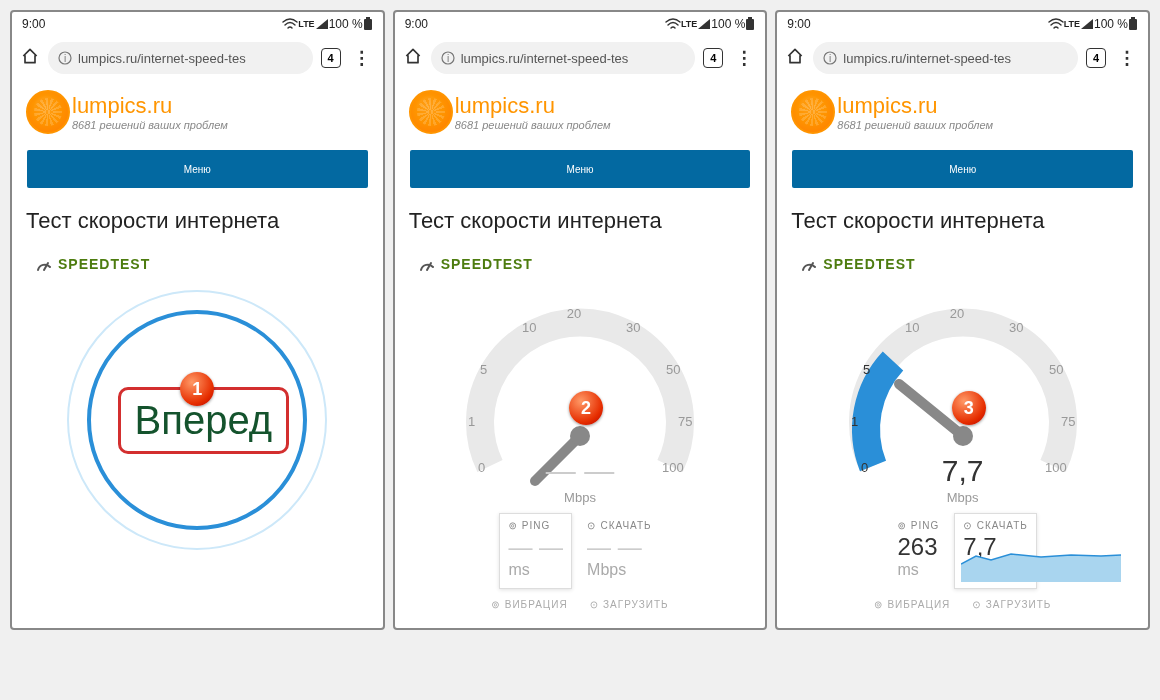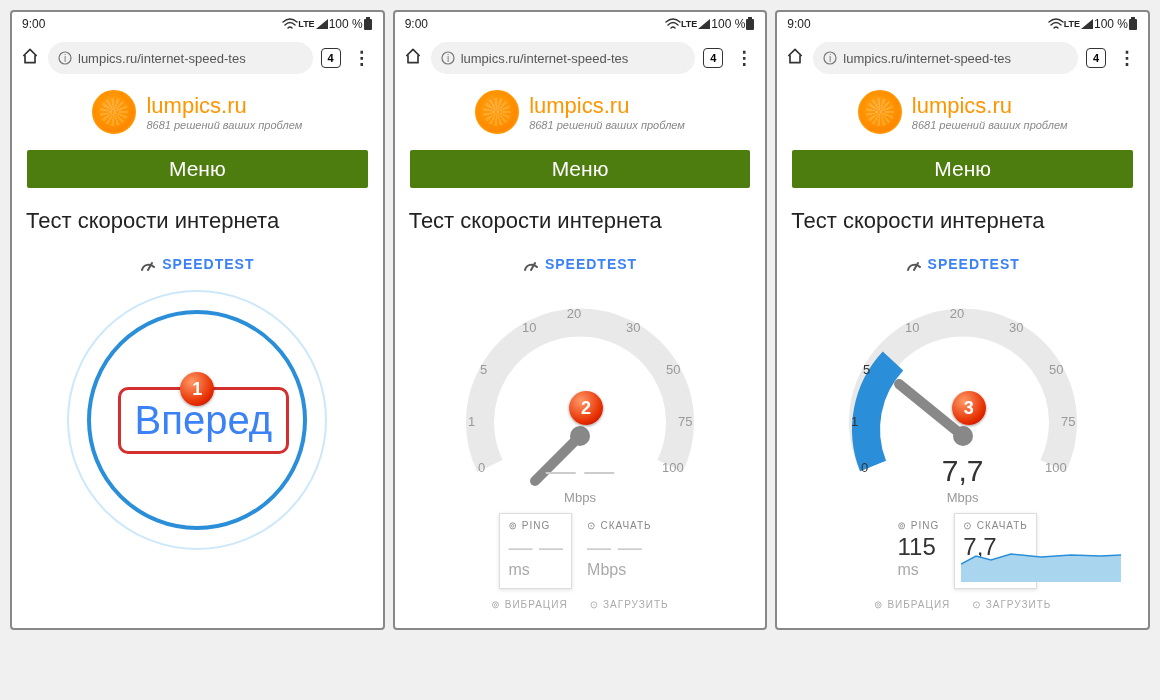--- a/index.html
+++ b/index.html
@@ -6,33 +6,33 @@
   body { background: #f0f0f0; font-family: Arial, Helvetica, sans-serif; display: flex; gap: 8px; padding: 10px; }
   .phone { width: 375px; height: 620px; background: #fff; border: 2px solid #888; border-radius: 4px; overflow: hidden; display: flex; flex-direction: column; position: relative; }
   .statusbar { height: 24px; display: flex; justify-content: space-between; align-items: center; padding: 0 10px; font-size: 12px; color: #222; }
   .status-right { display: flex; align-items: center; }
   .status-right svg { display: block; }
   .navbar { height: 44px; display: flex; align-items: center; padding: 0 8px; gap: 8px; }
   .urlbar { flex: 1; height: 32px; background: #f1f1f1; border-radius: 16px; display: flex; align-items: center; padding: 0 10px; font-size: 13px; color: #555; gap: 6px; }
   .tabcount { width: 20px; height: 20px; border: 1.5px solid #333; border-radius: 4px; display: flex; align-items: center; justify-content: center; font-size: 11px; font-weight: bold; }
   .dots { font-size: 18px; font-weight: bold; color: #333; padding: 0 4px; }
   .home-icon { font-size: 20px; color: #333; }
-  .site-header { display: flex; align-items: center; gap: 10px; padding: 10px 14px; justify-content: center; }
+  .site-header { display: flex; align-items: center; gap: 2px; padding: 10px 14px; }
   .orange-circle { width: 44px; height: 44px; border-radius: 50%; background: radial-gradient(circle at 45% 40%, #ffb347 0%, #ff9500 40%, #ff7b00 100%); border: 2px solid #ff9500; position: relative; }
   .orange-circle::before { content: ""; position: absolute; inset: 6px; border-radius: 50%; background: repeating-conic-gradient(#ff9500 0 12deg, #ffb347 12deg 24deg); opacity: .6; }
   .site-title { color: #ff9500; font-size: 22px; font-weight: normal; }
   .site-subtitle { color: #888; font-size: 11px; font-style: italic; }
-  .menu-btn { margin: 6px 15px; height: 38px; background: #4d7c0f; color: #fff; font-size: 21px; display: flex; align-items: center; justify-content: center; border-radius: 2px; }
+  .menu-btn { margin: 6px 15px; height: 38px; background: #0369a1; color: #fff; font-size: 10px; display: flex; align-items: center; justify-content: center; border-radius: 2px; }
   .page-title { padding: 14px 14px 4px; font-size: 22px; color: #222; }
-  .speedtest-label { display: flex; align-items: center; justify-content: center; gap: 6px; padding: 18px 24px 8px; font-size: 14px; letter-spacing: 1px; color: #3b82f6; font-weight: bold; }
+  .speedtest-label { display: flex; align-items: center; justify-content: flex-start; gap: 6px; padding: 18px 24px 8px; font-size: 14px; letter-spacing: 1px; color: #4d7c0f; font-weight: bold; }
   .speedtest-label svg { width: 16px; height: 16px; }
   .gauge-area { flex: 1; position: relative; display: flex; flex-direction: column; align-items: center; }
   .go-circle { margin-top: 10px; width: 260px; height: 260px; border: 2px solid #cde8f9; border-radius: 50%; display: flex; align-items: center; justify-content: center; position: relative; }
   .go-circle-inner { width: 220px; height: 220px; border: 4px solid #2a8fd8; border-radius: 50%; display: flex; align-items: center; justify-content: center; position: relative; }
-  .go-text { font-size: 40px; color: #3b82f6; font-weight: 500; border: 3px solid #d32f2f; border-radius: 10px; padding: 8px 14px; background: #fff; margin-left: 12px; }
+  .go-text { font-size: 40px; color: #14532d; font-weight: 500; border: 3px solid #d32f2f; border-radius: 10px; padding: 8px 14px; background: #fff; margin-left: 12px; }
   .step-badge { position: absolute; width: 34px; height: 34px; border-radius: 50%; background: radial-gradient(circle at 35% 30%, #ff9966, #e62e00 65%, #b30000); color: #fff; font-weight: bold; font-size: 18px; display: flex; align-items: center; justify-content: center; box-shadow: 0 1px 3px rgba(0,0,0,.4); z-index: 20; }
   .badge1 { top: 58px; left: 50%; transform: translateX(-50%); }
   .gauge-svg { width: 280px; height: 220px; margin-top: 6px; }
   .gauge-ticks text { font-size: 13px; fill: #999; }
   .gauge-ticks text.active { fill: #333; }
   .gauge-value { text-align: center; font-size: 30px; color: #333; margin-top: -56px; font-weight: 300; z-index: 5; position: relative; }
   .gauge-unit { text-align: center; font-size: 13px; color: #999; margin-top: 2px; position: relative; z-index: 5; }
   .metrics { display: flex; gap: 6px; padding: 8px 10px 4px; }
   .metric-box { flex: 1; border: 1px solid transparent; padding: 6px 8px; position: relative; min-height: 76px; }
   .metric-box.active { border: 1px solid #ddd; box-shadow: 0 1px 4px rgba(0,0,0,.12); background: #fff; }
@@ -305,21 +305,21 @@
     </div>
     <div class="gauge-value">7,7</div>
     <div class="gauge-unit">Mbps</div>
 
     <div class="metrics">
       <div class="metric-box">
         <div class="metric-label">
             <span>⊚</span>
             <span>PING</span>
           </div>
-        <div class="metric-value">115</div>
+        <div class="metric-value">263</div>
         <div class="metric-unit">ms</div>
       </div>
       <div class="metric-box active">
         <div class="metric-label">
             <span>⊙</span>
             <span>СКАЧАТЬ</span>
           </div>
         <div class="metric-value">7,7</div>
         <div class="metric-unit">Mbps</div>
         <svg class="mini-chart" viewBox="0 0 160 34">

